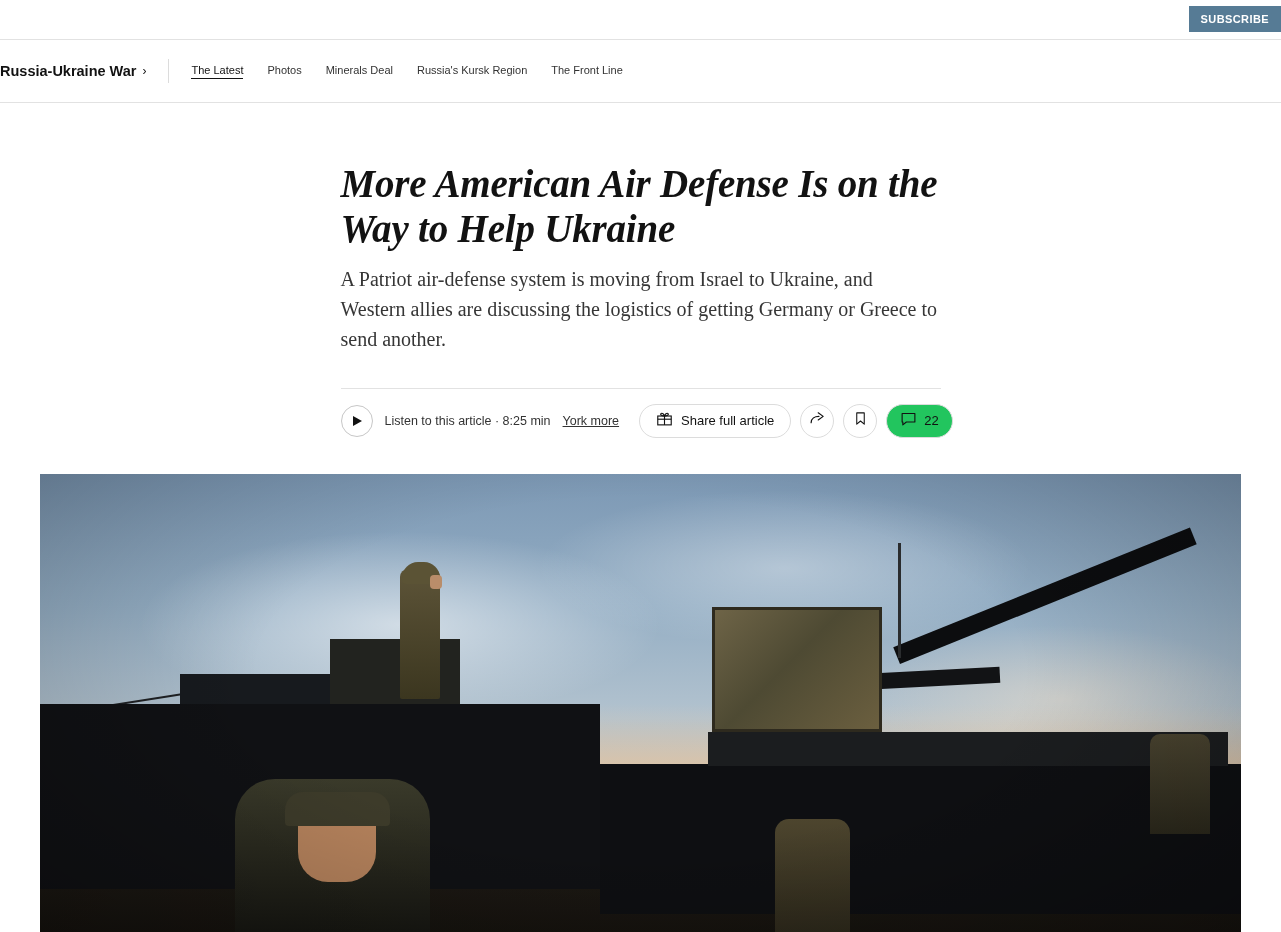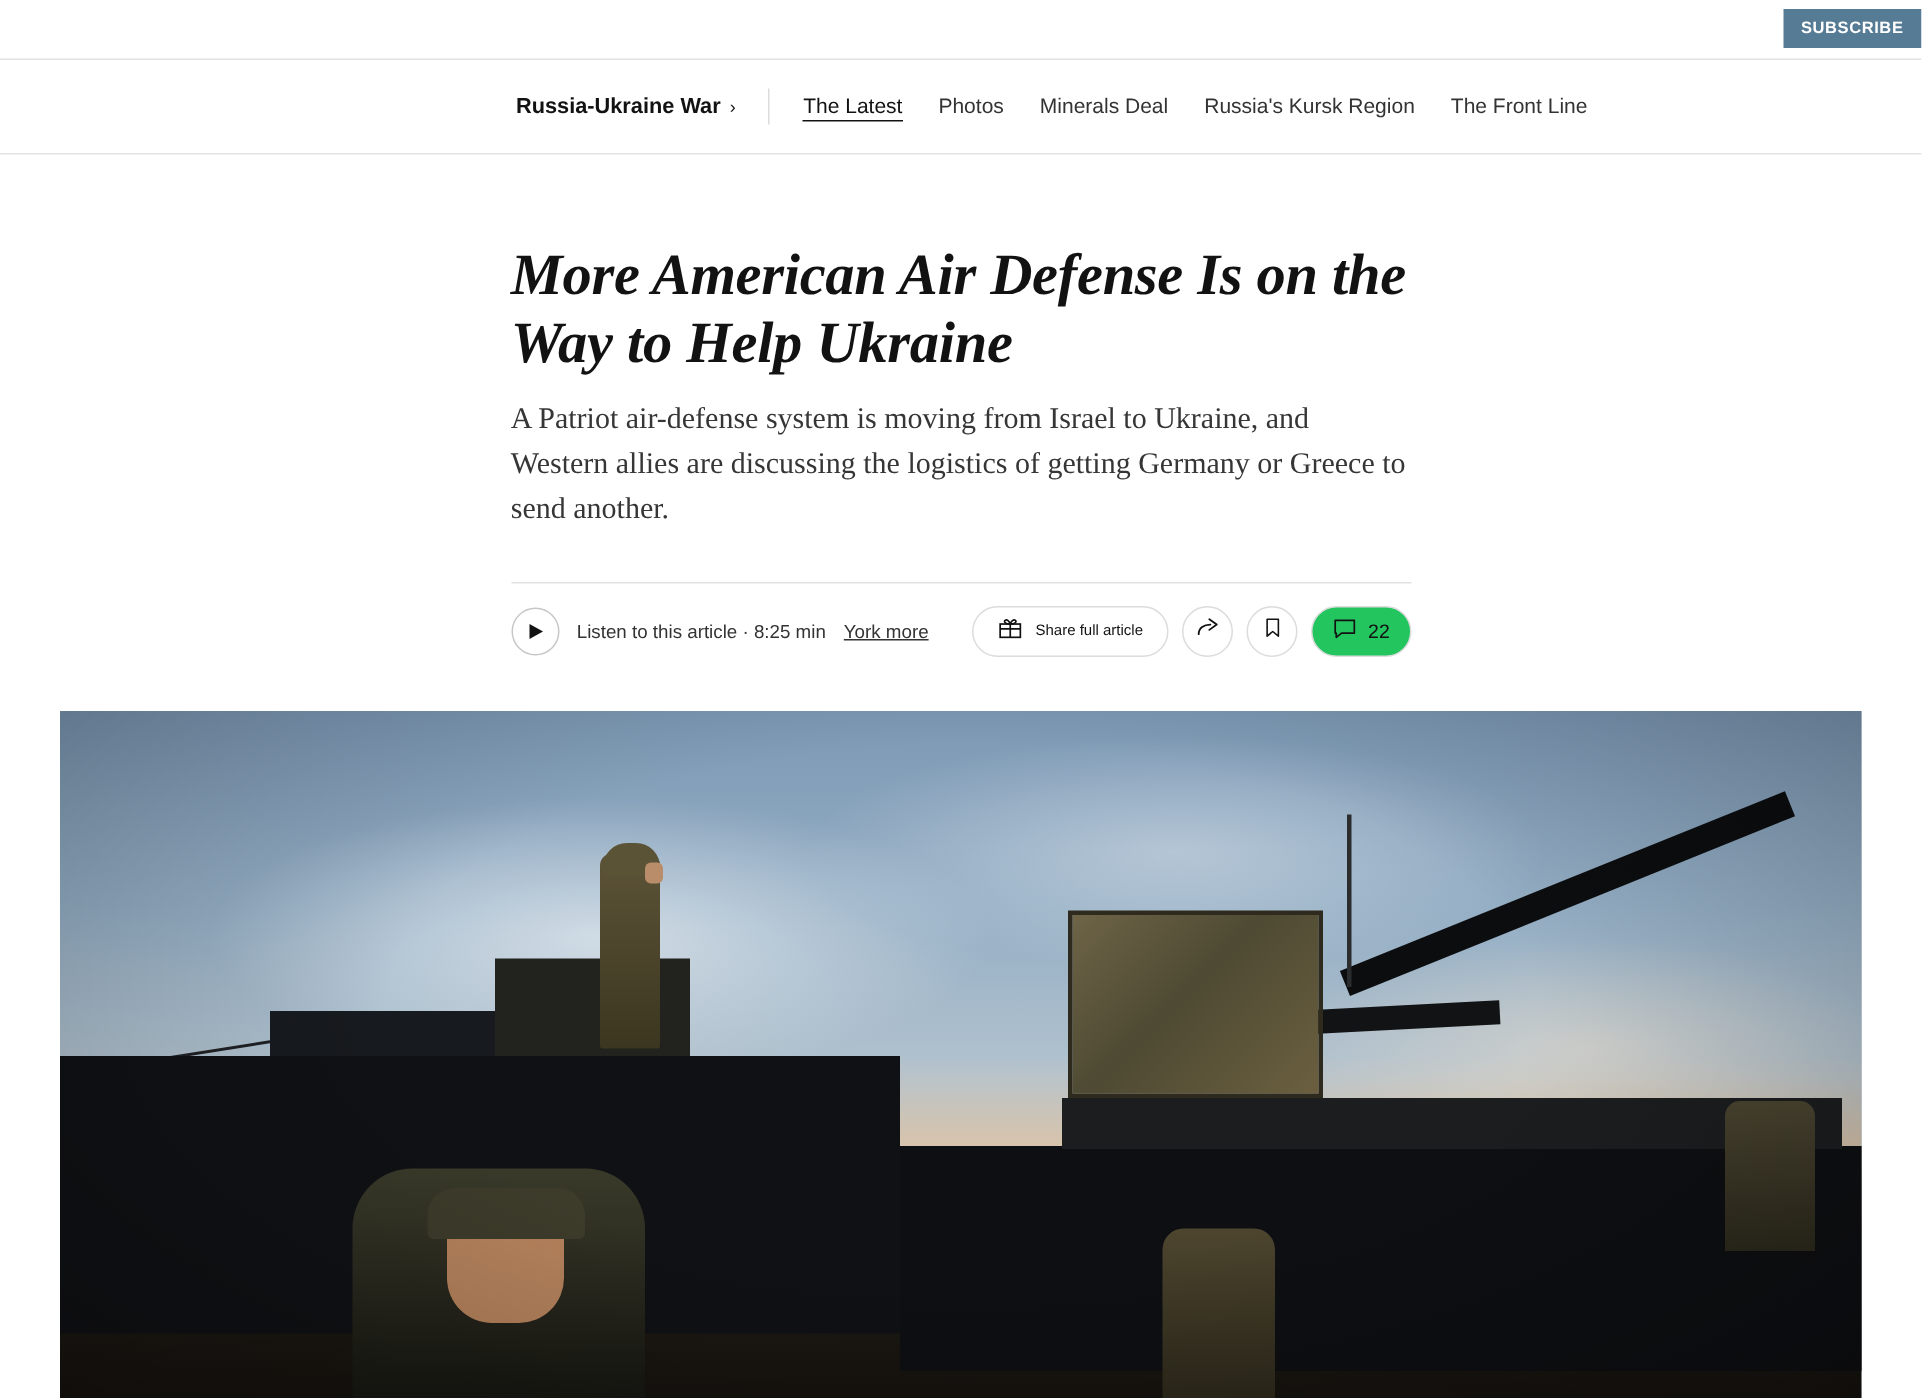--- a/index.html
+++ b/index.html
@@ -46,21 +46,20 @@
     cursor: pointer;
     white-space: nowrap;
   }
 
   
   .subnav {
     height: 63px;
     border-bottom: 1px solid #e2e2e2;
     display: flex;
     align-items: center;
-    padding-left: 344px;
   }
   .subnav-title {
     font-size: 14.5px;
     font-weight: 700;
     color: #121212;
     white-space: nowrap;
     margin-right: 6px;
   }
   .subnav-chevron {
     font-size: 12px;
@@ -72,21 +71,21 @@
     height: 24px;
     background: #dcdcdc;
     margin-right: 22px;
   }
   .subnav-links {
     display: flex;
     align-items: center;
     gap: 24px;
   }
   .subnav-link {
-    font-size: 14px;
+    font-size: 11px;
     color: #333333;
     white-space: nowrap;
     cursor: pointer;
     padding-bottom: 2px;
   }
   .subnav-link.active {
     color: #121212;
     border-bottom: 1px solid #121212;
   }
 
@@ -169,21 +168,21 @@
     border: 1px solid #dcdcdc;
     border-radius: 17px;
     display: flex;
     align-items: center;
     gap: 8px;
     padding: 0 16px;
     cursor: pointer;
     background: #fff;
   }
   .pill-label {
-    font-size: 10px;
+    font-size: 13px;
     color: #121212;
     white-space: nowrap;
   }
   .circ {
     width: 34px;
     height: 34px;
     border: 1px solid #dcdcdc;
     border-radius: 50%;
     display: flex;
     align-items: center;

